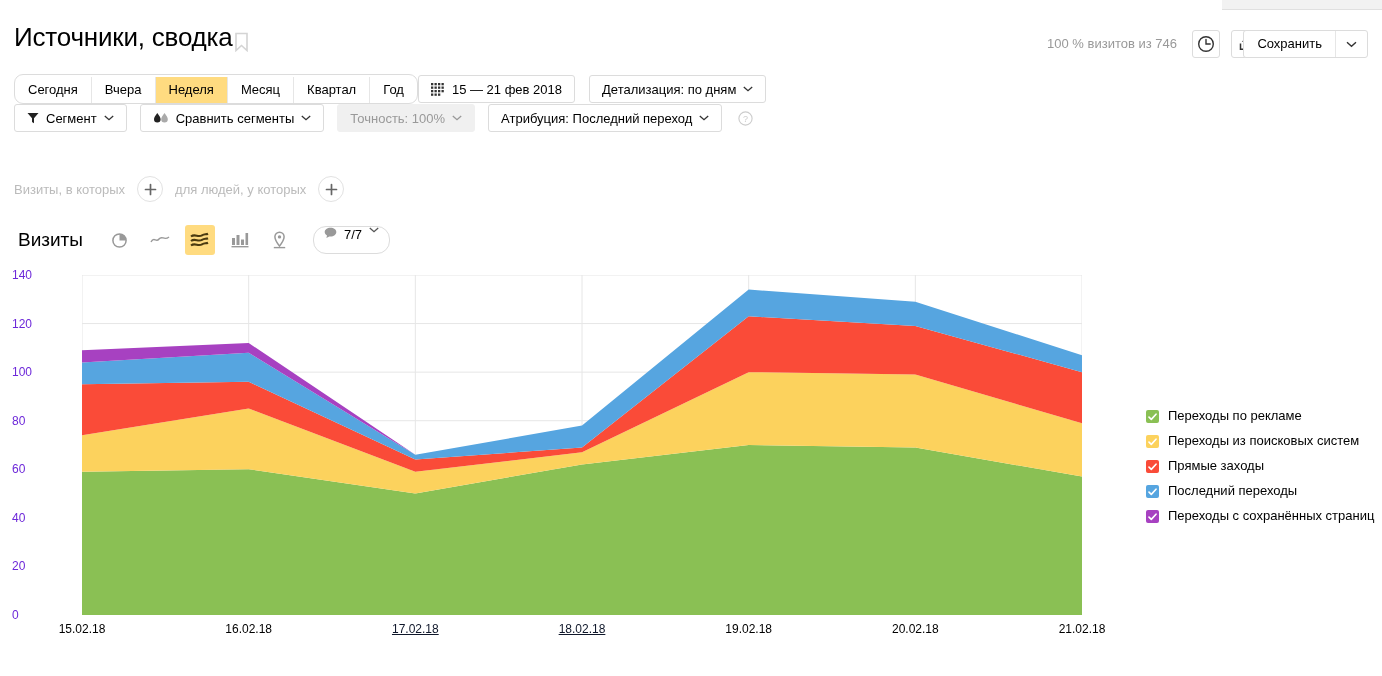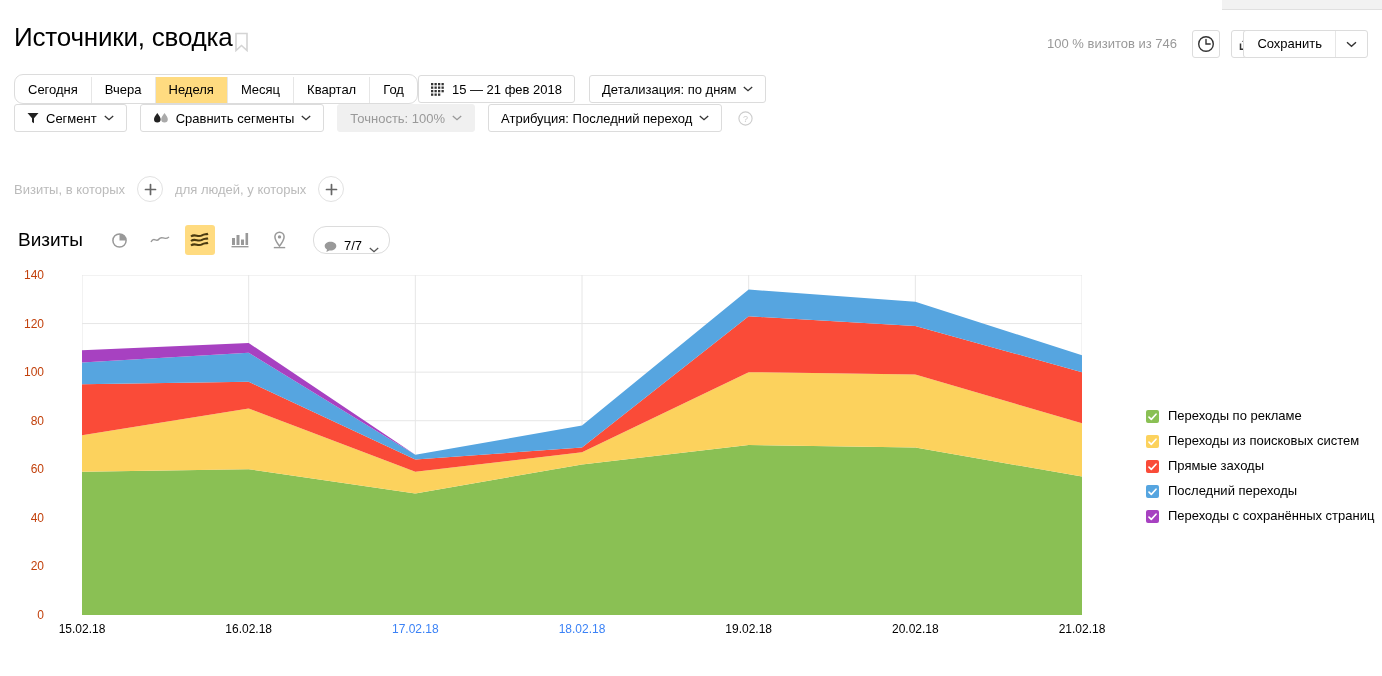--- a/index.html
+++ b/index.html
@@ -197,41 +197,40 @@
     margin-right: 10px;
     cursor: pointer;
   }
   .viz-btn.active { background: #ffdb80; }
   .count-pill {
     height: 26px;
     border: 1px solid #dcdcdc;
     border-radius: 13px;
     background: #fff;
     display: flex;
-    align-items: flex-end;
+    align-items: flex-start;
     padding: 0 10px;
     margin-left: 8px;
     font-size: 13px;
     cursor: pointer;
   }
   .count-pill .bubble { margin-right: 7px; display:flex; }
   .count-pill .lbl { color:#000; }
   
   .chart-area {
     position: absolute;
     left: 0; top: 262px;
     width: 1382px; height: 400px;
   }
   .y-label {
     position: absolute;
-    right: 16px;
+    right: 8px;
     width: 40px;
-    text-align: right;
     font-size: 12px;
-    color: #c2410c;
+    color: #6d28d9;
     transform: translateY(-7px);
   }
   .y-axis-wrap {
     position: absolute;
     left: 16px; top: 0;
     width: 44px; height: 360px;
   }
   .plot {
     position: absolute;
     left: 82px; top: 13px;
@@ -243,21 +242,21 @@
     width: 1000px;
     height: 20px;
   }
   .x-label {
     position: absolute;
     font-size: 12px;
     color: #000;
     transform: translateX(-50%);
     white-space: nowrap;
   }
-  .x-label.weekend { color: #3b82f6; }
+  .x-label.weekend { color: #0f172a; text-decoration: underline; }
   
   .legend {
     position: absolute;
     left: 1146px; top: 398px;
   }
   .legend-item {
     display: flex;
     align-items: flex-end;
     height: 25px;
     cursor: pointer;

